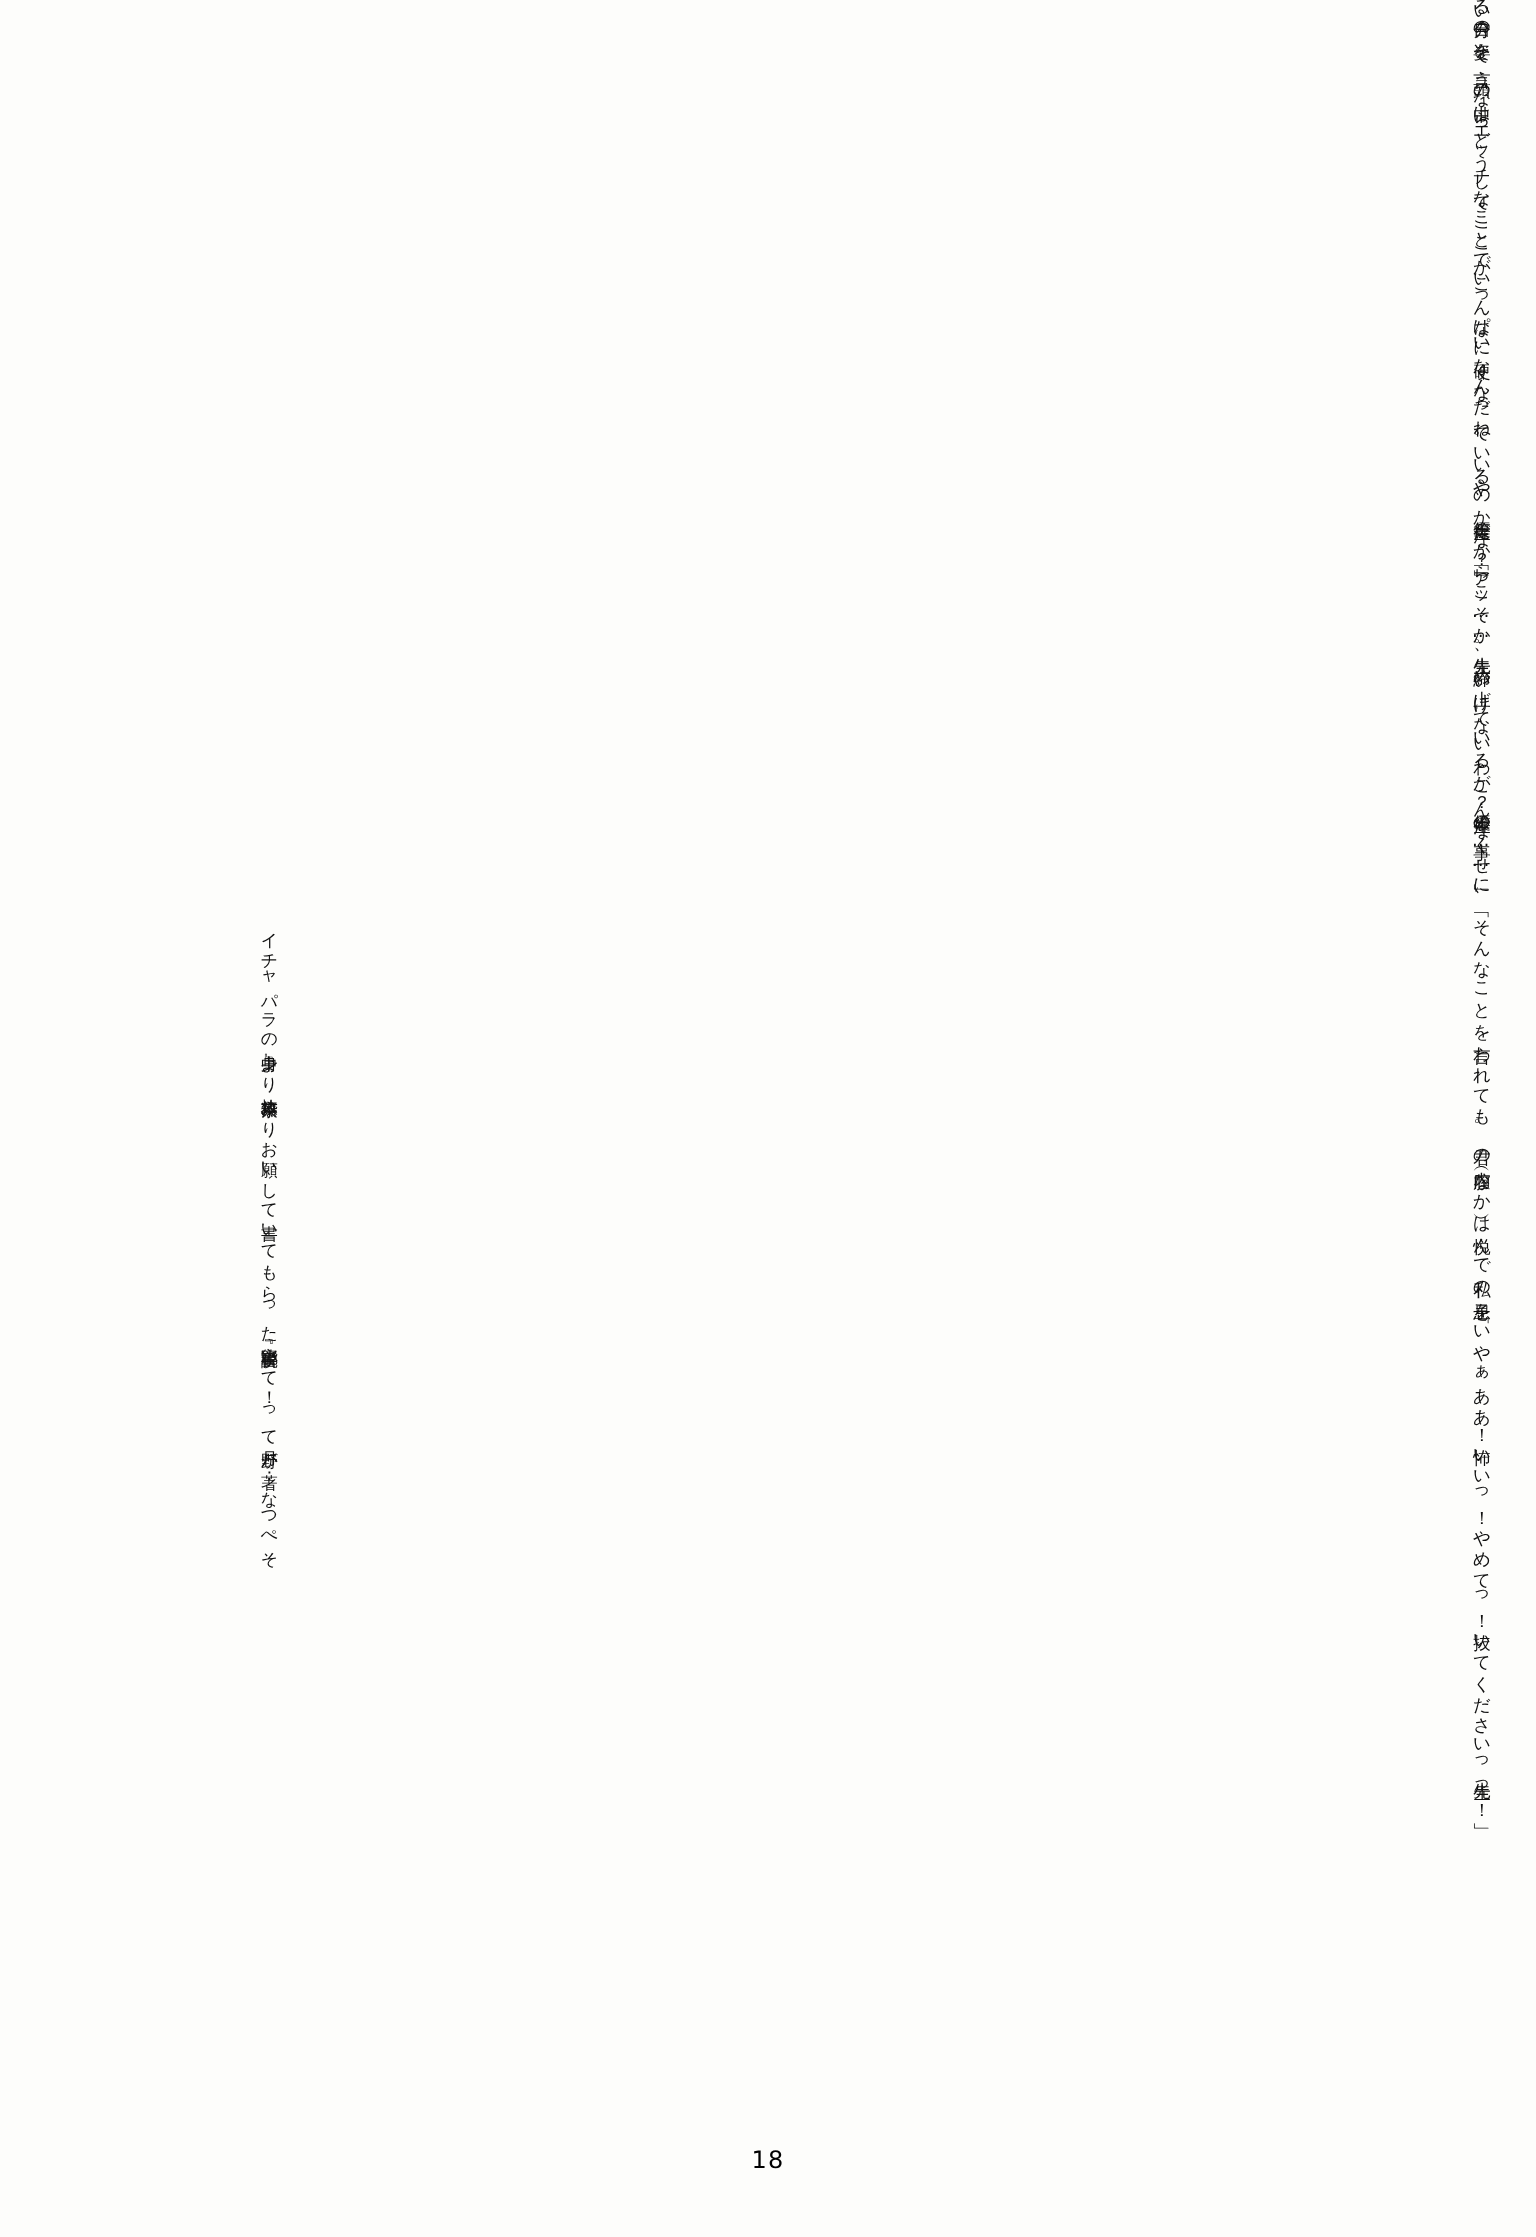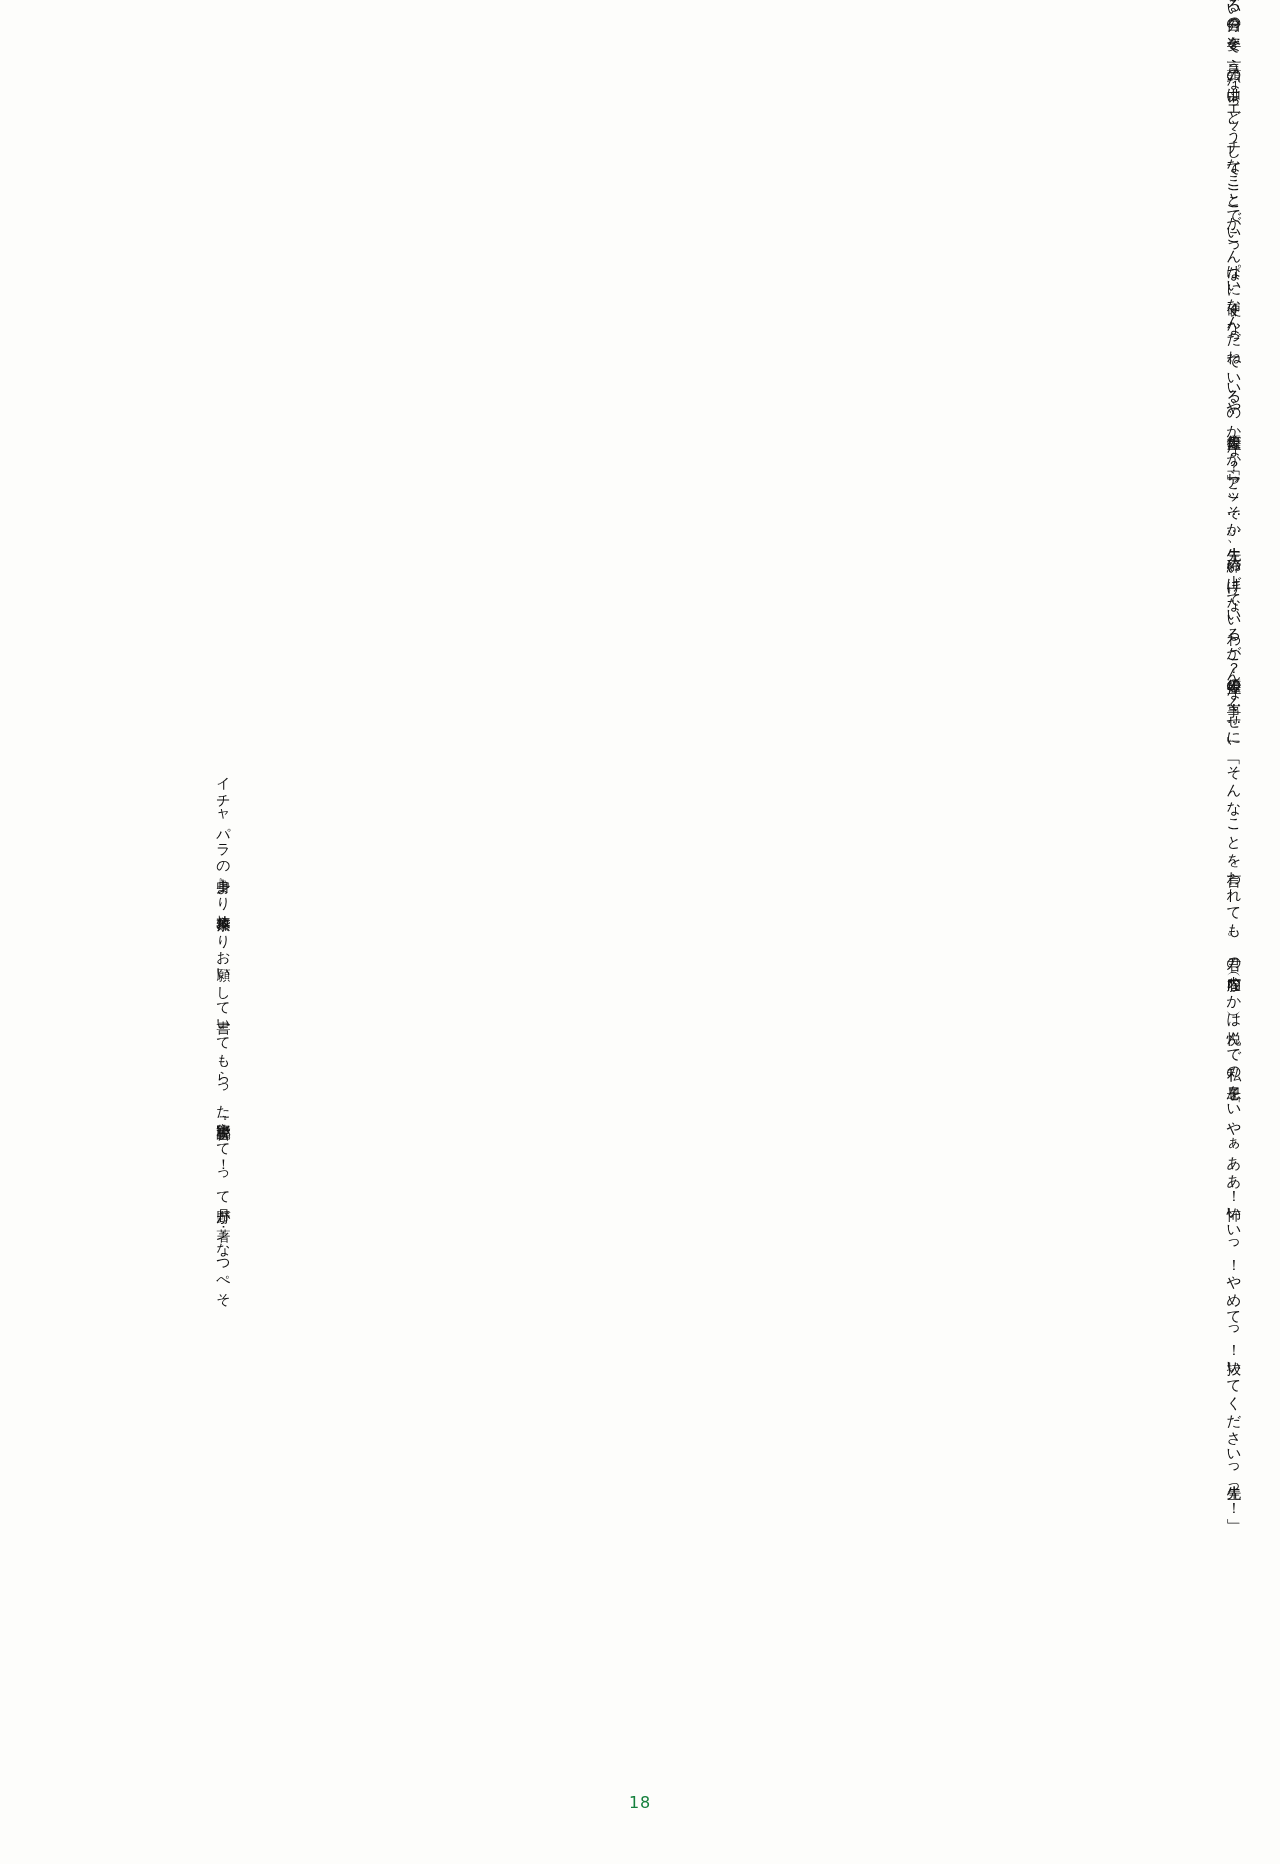--- a/index.html
+++ b/index.html
@@ -69,23 +69,23 @@
     writing-mode: vertical-rl;
     text-orientation: upright;
   }
 
   .page-number {
     position: absolute;
     left: 0;
     right: 0;
     bottom: 52px;
     text-align: center;
-    font-size: 16px;
+    font-size: 20px;
     letter-spacing: 0.05em;
-    color: #15803d;
+    color: #000000;
     font-family: "DejaVu Sans", "Liberation Sans", sans-serif;
   }
 </style>
 </head>
 <body>
 
 <div class="page">
 
   <div class="vblock" id="block-upper">
       <span class="vline">「アッ……先生、いけないわこんな事……」</span>

